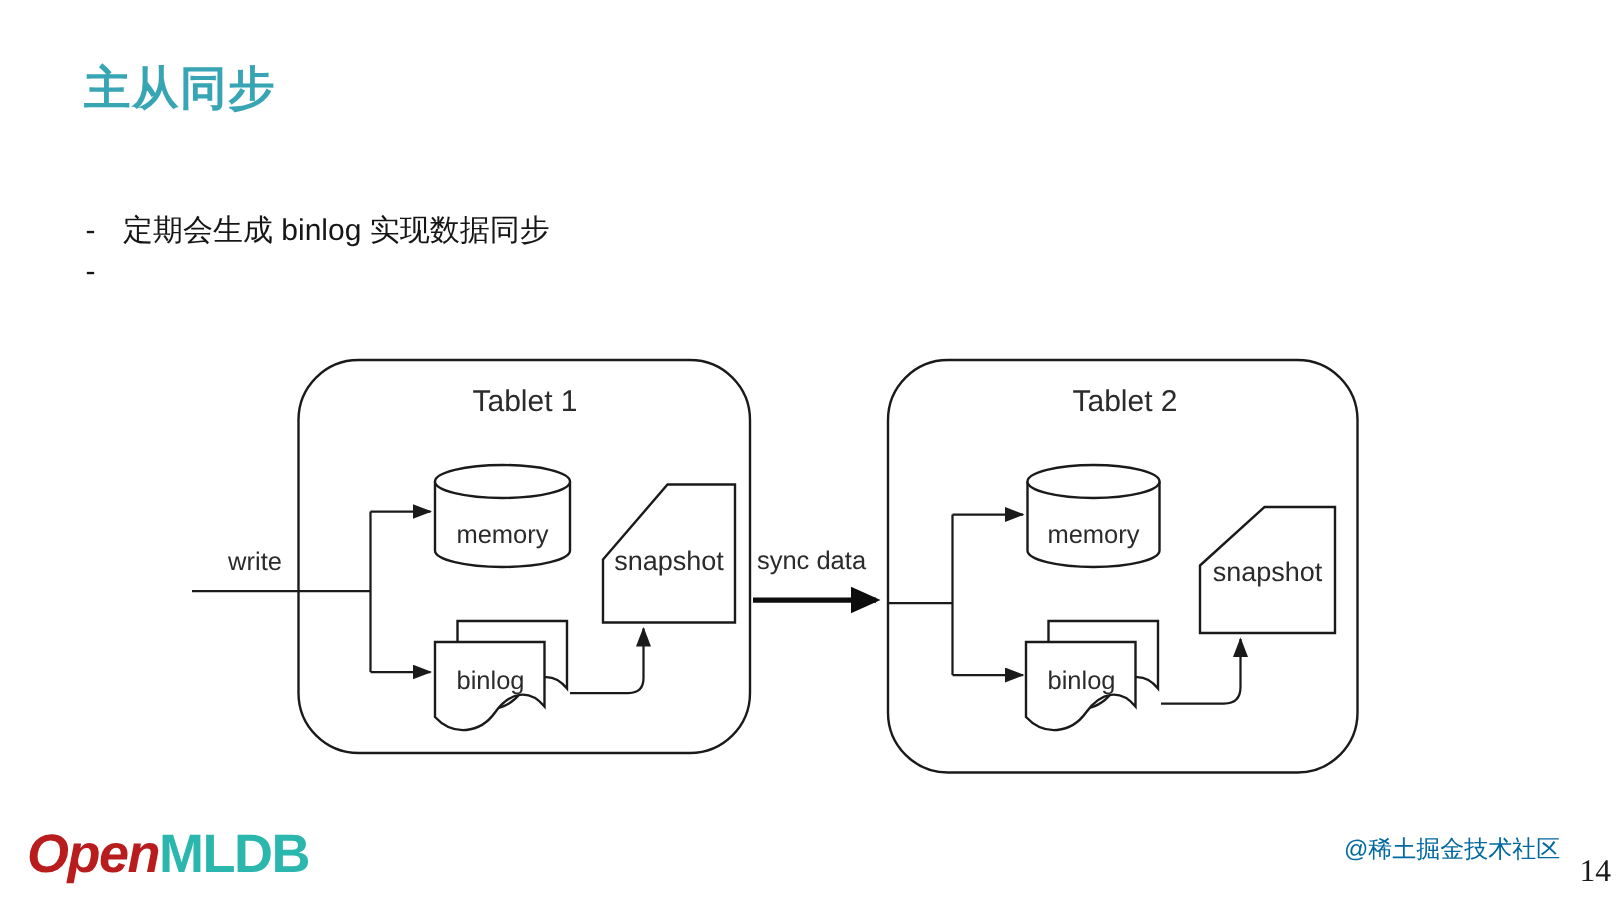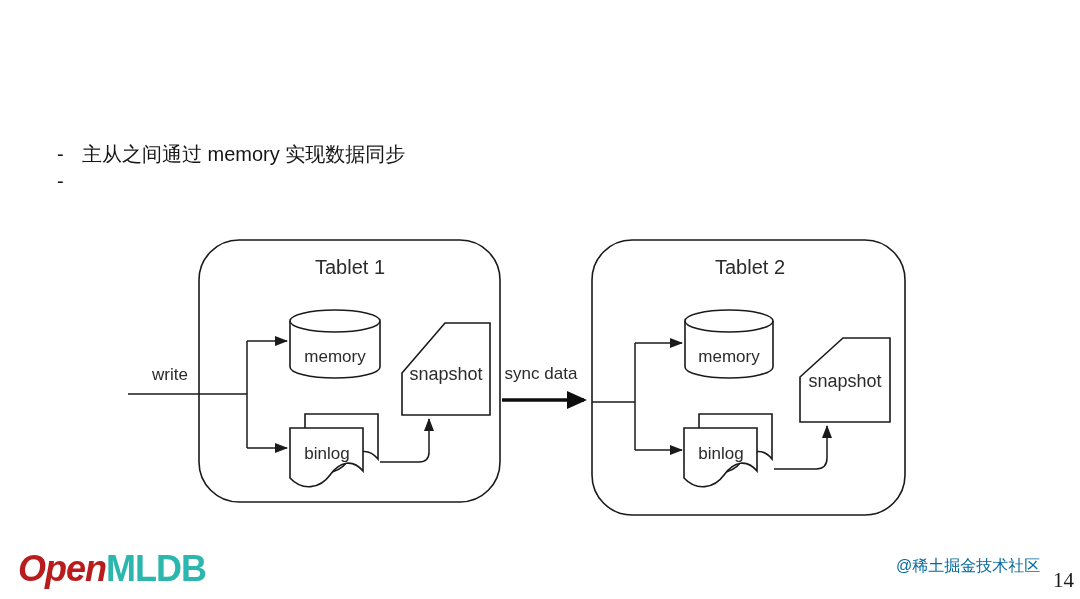--- a/index.html
+++ b/index.html
@@ -42,25 +42,26 @@
   .page-number{
     position:absolute;left:1053px;top:568px;
     font-size:21px;font-weight:500;color:#1a1a1a;font-family:Liberation Serif, serif;
   }
 </style>
 </head>
 <body>
 
 <div class="slide">
 
+  <div class="slide-title" style="color: rgb(56, 165, 181);">主从同步</div>
 
   <div class="bullets">
     <div class="bullet-row">
       <span class="bullet-marker">-</span>
-      <span>主从之间通过 memory 实现数据同步</span>
+      <span>定期会生成 binlog 实现数据同步</span>
     </div>
     <div class="bullet-row">
       <span class="bullet-marker">-</span>
     </div>
   </div>
 
   <svg class="diagram-svg" width="1080" height="599" viewBox="0 0 1080 599">
     <defs>
       <marker id="ah" markerUnits="userSpaceOnUse" markerWidth="14" markerHeight="11" refX="12" refY="5" orient="auto">
         <path d="M0,0 L13,5 L0,10 Z" fill="#1a1a1a"></path>

